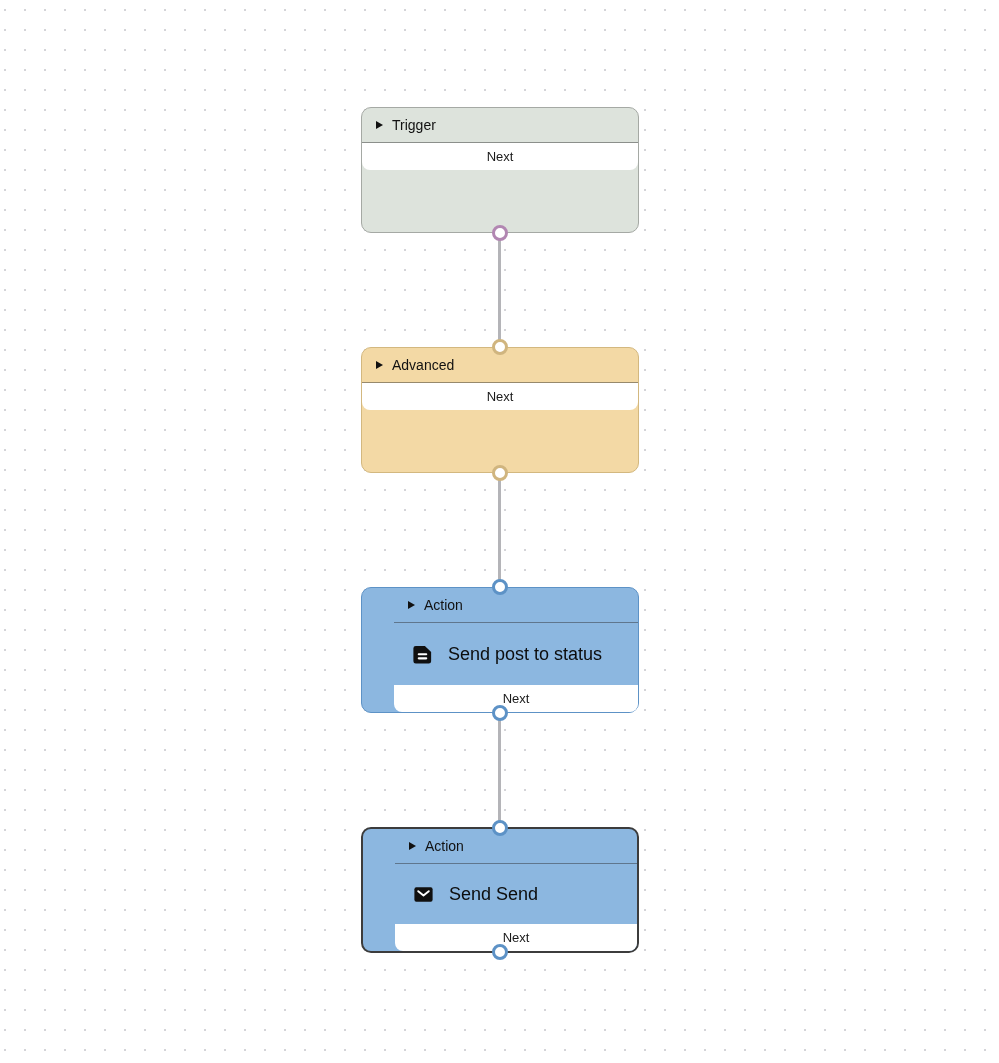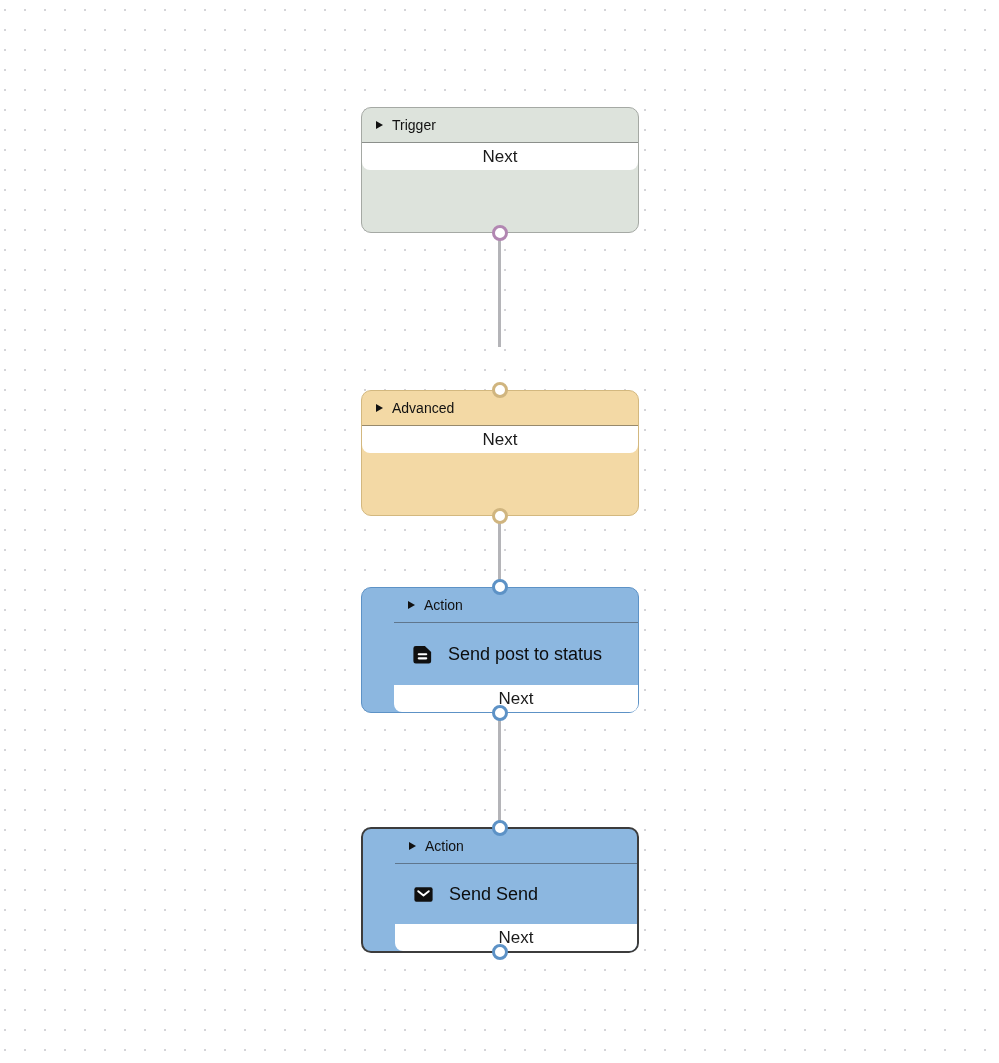--- a/index.html
+++ b/index.html
@@ -80,21 +80,21 @@
     font-size: 18px;
     color: #0c0c0c;
   }
   .node-footer {
     flex: 0 0 27px;
     background: #ffffff;
     border-radius: 0 0 8px 8px;
     display: flex;
     align-items: center;
     justify-content: center;
-    font-size: 17px;
+    font-size: 13px;
     color: #1a1a1a;
   }
 
   
   .port {
     position: absolute;
     left: 50%;
     width: 10px; height: 10px;
     margin-left: -8px;
     background: #ffffff;
@@ -121,21 +121,21 @@
     <div class="node-header">
       <span class="tri"></span>
       <span>Trigger</span>
     </div>
     <div class="node-footer">
       <span>Next</span>
     </div>
     <span class="port port-out port--purple"></span>
   </div>
 
-  <div class="node node--advanced" style="top:347px;margin-top:43px;">
+  <div class="node node--advanced" style="top:347px;">
     <div class="node-header">
       <span class="tri"></span>
       <span>Advanced</span>
     </div>
     <div class="node-footer">
       <span>Next</span>
     </div>
     <span class="port port-in port--tan"></span>
     <span class="port port-out port--tan"></span>
   </div>

